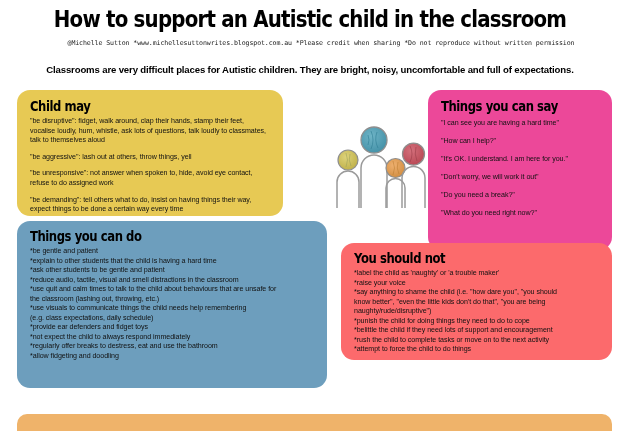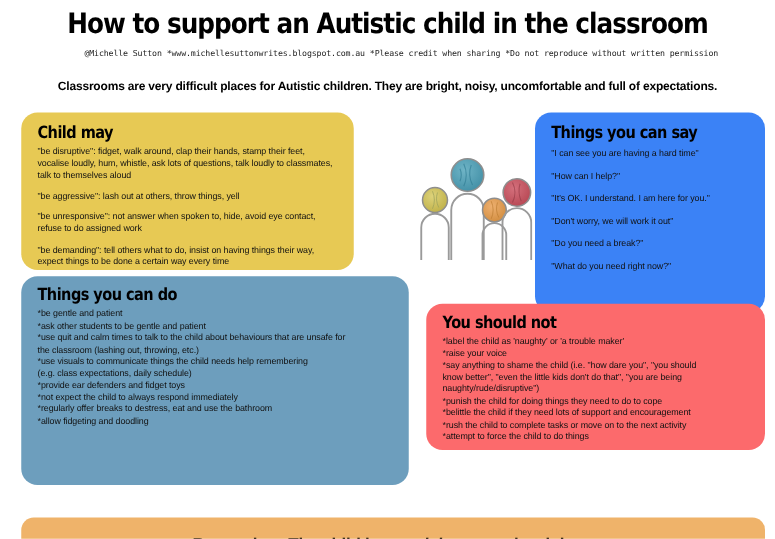--- a/index.html
+++ b/index.html
@@ -96,21 +96,21 @@
   #card-child-may {
     left: 17px; top: 90px;
     width: 266px; height: 126px;
     background: #e7c954;
     padding: 8px 12px 6px 13px;
   }
 
   #card-can-say {
     left: 428px; top: 90px;
     width: 184px; height: 160px;
-    background: #3b82f6;
+    background: #ec4899;
     padding: 8px 12px 6px 13px;
   }
   #card-can-say .body p { margin-top: 8.5px; }
   #card-can-say .body p:first-child { margin-top: 5px; }
 
   #card-can-do {
     left: 17px; top: 221px;
     width: 310px; height: 167px;
     background: #6d9ebd;
     padding: 7px 10px 6px 13px;
@@ -183,21 +183,23 @@
       <p>"Don't worry, we will work it out"</p>
       <p>"Do you need a break?"</p>
       <p>"What do you need right now?"</p>
     </div>
   </div>
 
   <div class="card" id="card-can-do">
     <h2>Things you can do</h2>
     <div class="body">
       <p>*be gentle and patient</p>
+      <p>*explain to other students that the child is having a hard time</p>
       <p>*ask other students to be gentle and patient</p>
+      <p>*reduce audio, tactile, visual and smell distractions in the classroom</p>
       <p>*use quit and calm times to talk to the child about behaviours that are unsafe for</p>
       <p>the classroom (lashing out, throwing, etc.)</p>
       <p>*use visuals to communicate things the child needs help remembering</p>
       <p>(e.g. class expectations, daily schedule)</p>
       <p>*provide ear defenders and fidget toys</p>
       <p>*not expect the child to always respond immediately</p>
       <p>*regularly offer breaks to destress, eat and use the bathroom</p>
       <p>*allow fidgeting and doodling</p>
     </div>
   </div>

